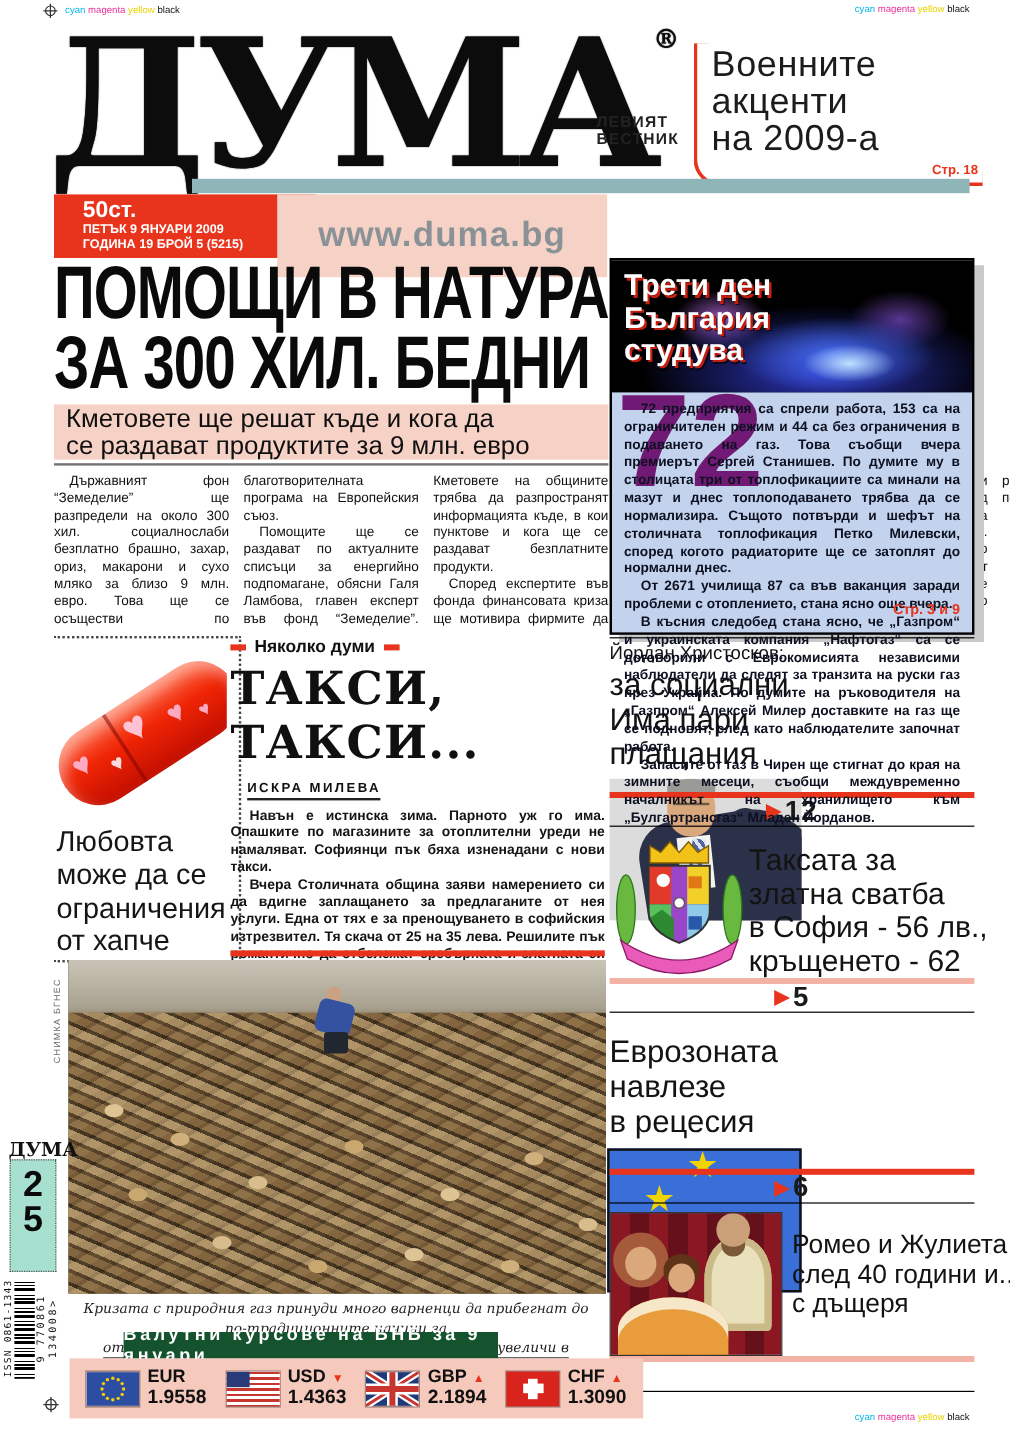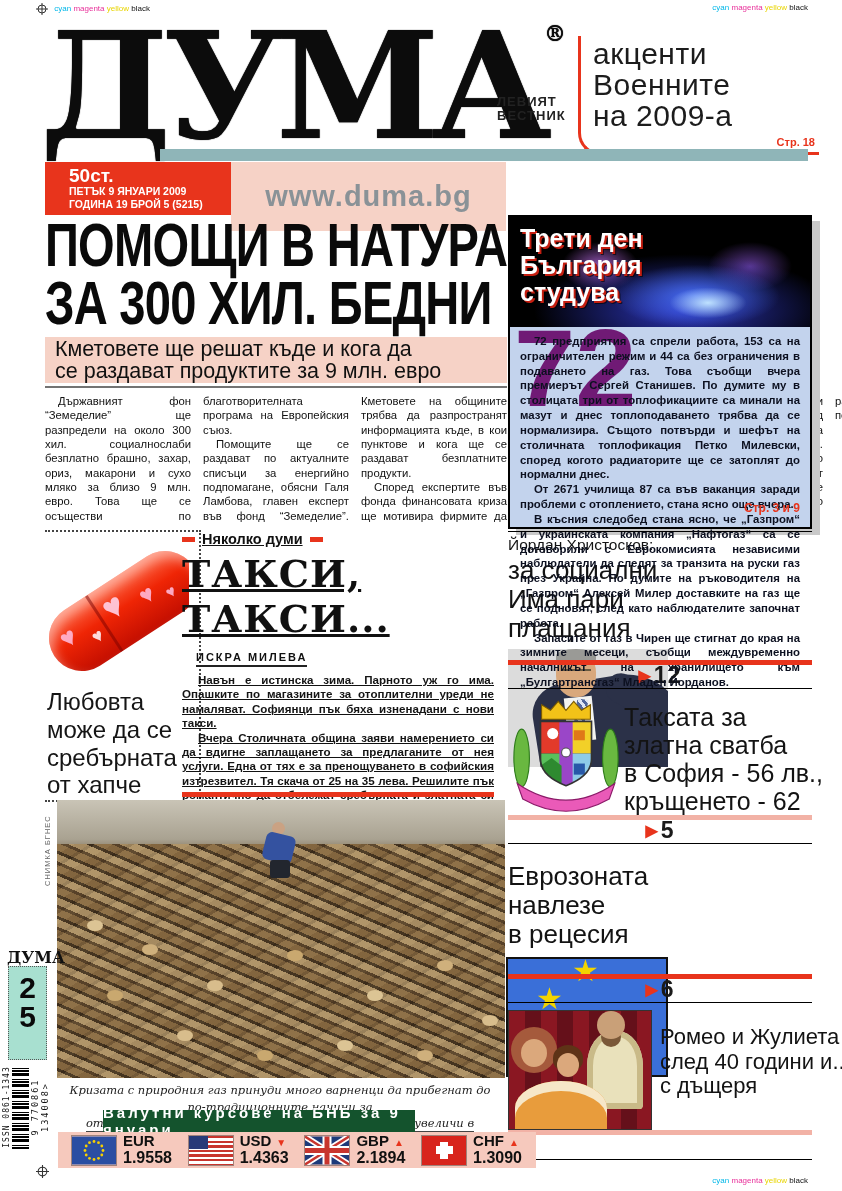--- a/index.html
+++ b/index.html
@@ -199,22 +199,22 @@
   </div>
 
   <div class="abs" style="left:40px;top:12px;">
     <span class="logo"><span>ДУМА</span><span class="r">®</span></span>
   </div>
   <div class="abs tagline" style="left:497px;top:95px;">
     <span style="display:block;">ЛЕВИЯТ</span>
     <span style="display:block;">ВЕСТНИК</span>
   </div>
   <div class="abs teaser" style="left:578px;top:36px;width:226px;height:108px;">
+    <span class="ln">Военните</span>
     <span class="ln">акценти</span>
-    <span class="ln">Военните</span>
     <span class="ln">на 2009-а</span>
     <span class="pg">Стр. 18</span>
   </div>
   <div class="abs tealbar" style="left:160px;top:149px;width:648px;height:12px;"></div>
 
   <div class="abs redbox" style="left:45px;top:162px;width:170px;height:45px;">
     <div class="price">50ст.</div>
     <div class="sm">ПЕТЪК 9 ЯНУАРИ 2009</div>
     <div class="sm">ГОДИНА 19 БРОЙ 5 (5215)</div>
   </div>
@@ -264,27 +264,27 @@
         <span class="h" style="left:14px;top:10px;font-size:26px;">♥</span>
         <span class="h" style="left:66px;top:4px;font-size:34px;color:#ffd2e8;">♥</span>
         <span class="h" style="left:104px;top:18px;font-size:24px;">♥</span>
         <span class="h" style="left:42px;top:30px;font-size:18px;color:#fff0f6;">♥</span>
         <span class="h" style="left:128px;top:34px;font-size:16px;">♥</span>
       </div>
     </div>
     <div class="pillhead">
       <span class="ln">Любовта</span>
       <span class="ln">може да се</span>
-      <span class="ln">сребърната</span>
+      <span class="ln">ограничения</span>
       <span class="ln">от хапче</span>
     </div>
     <div class="pillpg">Стр. 30</div>
   </div>
 
-  <div class="abs" style="left:182px;top:531px;width:312px;height:266px;text-decoration:underline;">
+  <div class="abs" style="left:192px;top:531px;width:312px;height:266px;">
     <div class="kicker">
       <i></i>
       <span>Няколко думи</span>
       <i></i>
     </div>
     <div class="op-title">ТАКСИ, ТАКСИ...</div>
     <div class="op-author">ИСКРА  МИЛЕВА</div>
     <div class="op-text">
       <p>Навън е истинска зима. Парното уж го има. Опашките по магазините за отоплителни уреди не намаляват. Софиянци пък бяха изненадани с нови такси.</p>
       <p>Вчера Столичната община заяви намерението си да вдигне заплащането за предлаганите от нея услуги. Една от тях е за пренощуването в софийския изтрезвител. Тя скача от 25 на 35 лева. Решилите пък романтично да отбележат сребърната и златната си сватба, също ще трябва да платят по-скъпо.</p>
@@ -396,21 +396,21 @@
   </div>
   <div class="abs credit" style="left:43px;top:806px;height:80px;">СНИМКА БГНЕС</div>
   <div class="abs caption" style="left:66px;top:1082px;width:428px;">
     <span style="display:block;">Кризата с природния газ принуди много варненци да прибегнат до по-традиционните начини за</span>
     <span class="u">отопление. Търсенето на дърва и въглища рязко се увеличи в последните дни</span>
   </div>
 
   <div class="abs curr-head" style="left:103px;top:1110px;width:312px;height:22px;">
     <span>Валутни курсове на БНБ за 9 януари</span>
   </div>
-  <div class="abs curr-body" style="left:58px;top:1132px;width:450px;height:36px;">
+  <div class="abs curr-body" style="left:58px;top:1132px;width:450px;height:50px;">
     <div class="rate">
       <svg class="flag" width="44" height="29" viewBox="0 0 44 28">
         <rect width="44" height="28" fill="#2b4ea2"></rect>
         <g fill="#f8d000">
             <circle cx="22" cy="5" r="1.4"></circle>
             <circle cx="26.5" cy="6.2" r="1.4"></circle>
             <circle cx="29.8" cy="9.5" r="1.4"></circle>
             <circle cx="31" cy="14" r="1.4"></circle>
             <circle cx="29.8" cy="18.5" r="1.4"></circle>
             <circle cx="26.5" cy="21.8" r="1.4"></circle>

